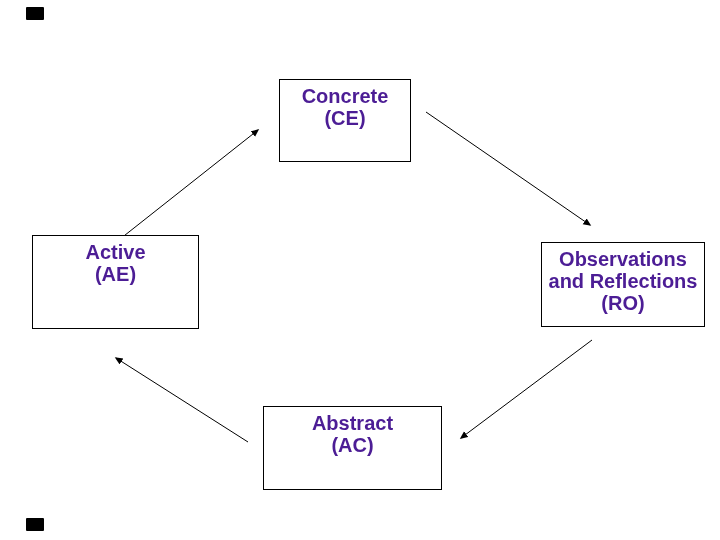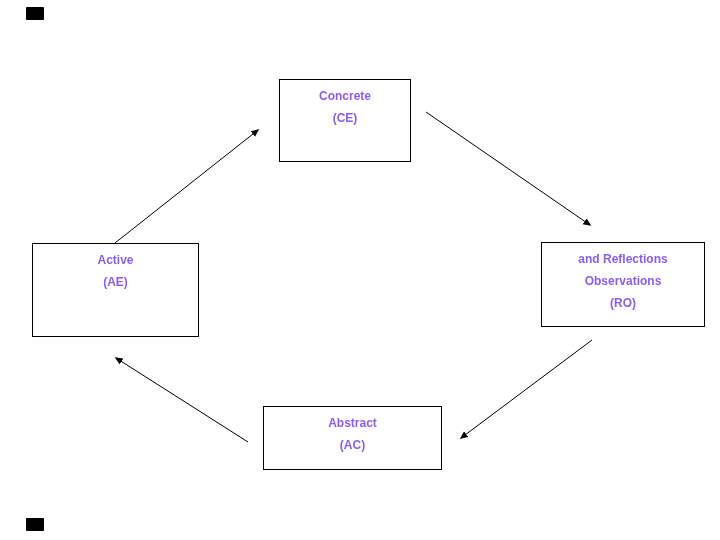--- a/index.html
+++ b/index.html
@@ -20,31 +20,31 @@
     left: 0;
     top: 0;
     width: 720px;
     height: 540px;
   }
   .node {
     position: absolute;
     box-sizing: border-box;
     background: #ffffff;
     border: 1px solid #000000;
-    color: #8b5cf6;
-    font-size: 12px;
+    color: #4c1d95;
+    font-size: 20px;
     line-height: 22px;
     font-weight: bold;
     text-align: center;
     padding-top: 5px;
   }
   .node-ce { left: 279px; top: 79px;  width: 132px; height: 83px; }
   .node-ro { left: 541px; top: 242px; width: 164px; height: 85px; }
-  .node-ae { left: 32px;  top: 243px; width: 167px; height: 94px; }
-  .node-ac { left: 263px; top: 406px; width: 179px; height: 64px; }
+  .node-ae { left: 32px;  top: 235px; width: 167px; height: 94px; }
+  .node-ac { left: 263px; top: 406px; width: 179px; height: 84px; }
   .corner-mark {
     position: absolute;
     width: 18px;
     height: 13px;
     background: #000000;
     border-radius: 1px;
   }
   .corner-mark-top    { left: 26px; top: 7px; }
   .corner-mark-bottom { left: 26px; top: 518px; }
 </style>
@@ -64,22 +64,22 @@
     <line x1="248" y1="442" x2="116" y2="358" stroke="#000000" stroke-width="1" marker-end="url(#ah)"></line>
     <line x1="115" y1="243" x2="258" y2="130" stroke="#000000" stroke-width="1" marker-end="url(#ah)"></line>
   </svg>
 
   <div class="node node-ce">
     <div>Concrete</div>
     <div>(CE)</div>
   </div>
 
   <div class="node node-ro">
+    <div>Observations</div>
     <div>and Reflections</div>
-    <div>Observations</div>
     <div>(RO)</div>
   </div>
 
   <div class="node node-ac">
     <div>Abstract</div>
     <div>(AC)</div>
   </div>
 
   <div class="node node-ae">
     <div>Active</div>

